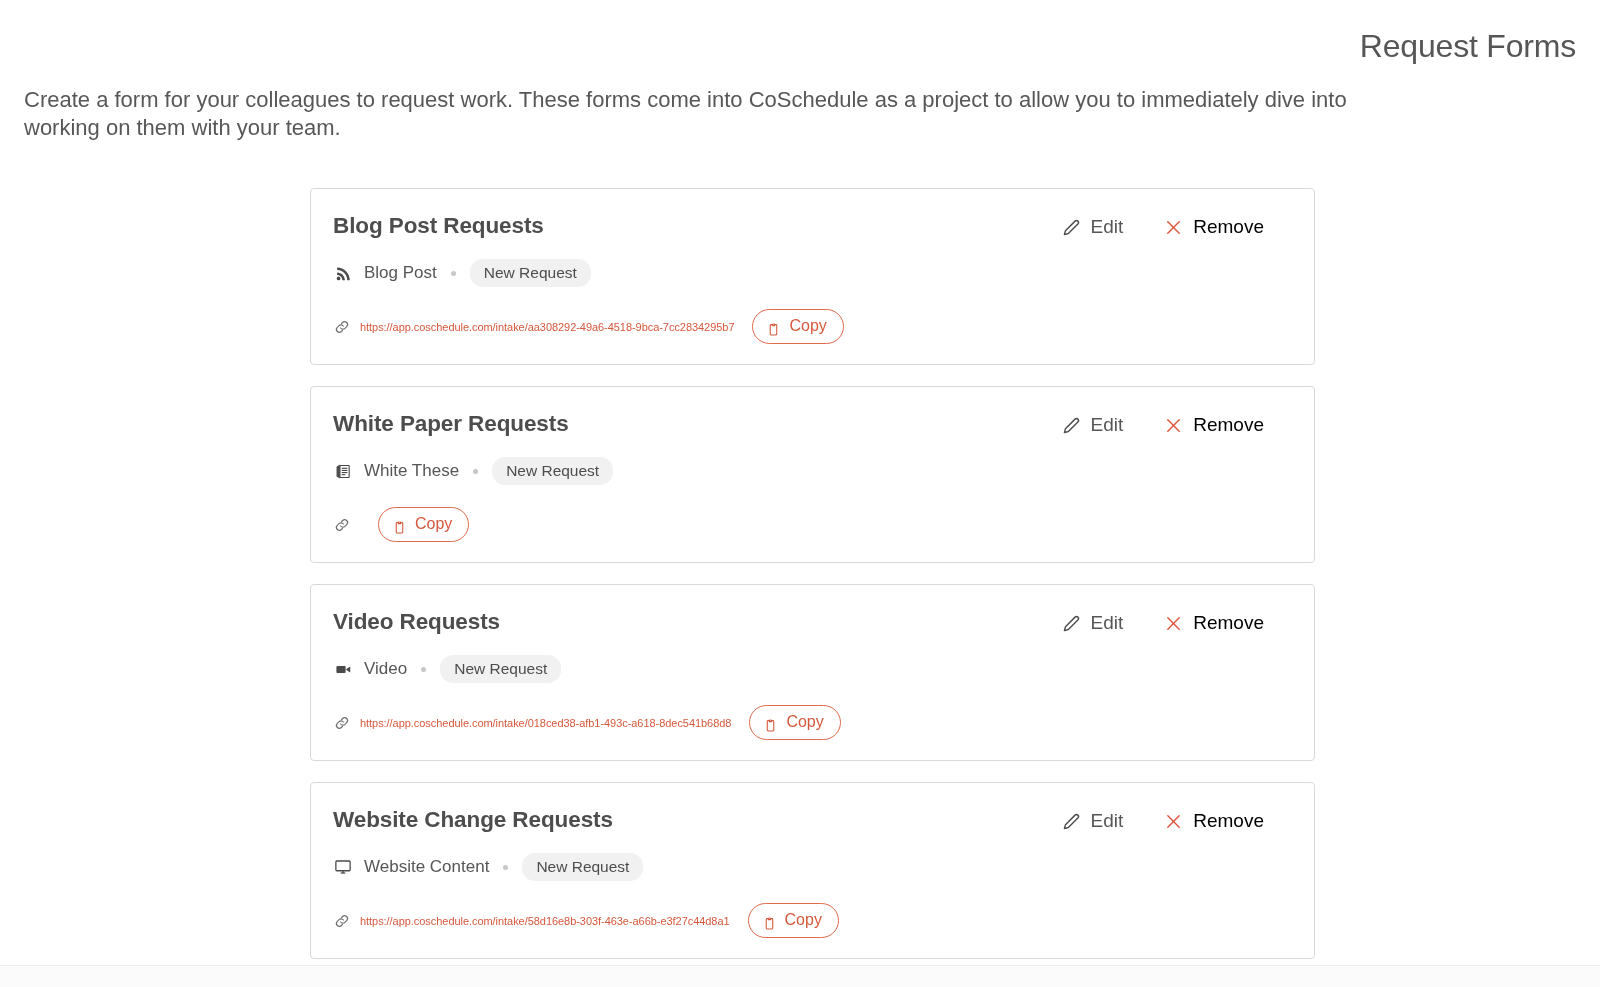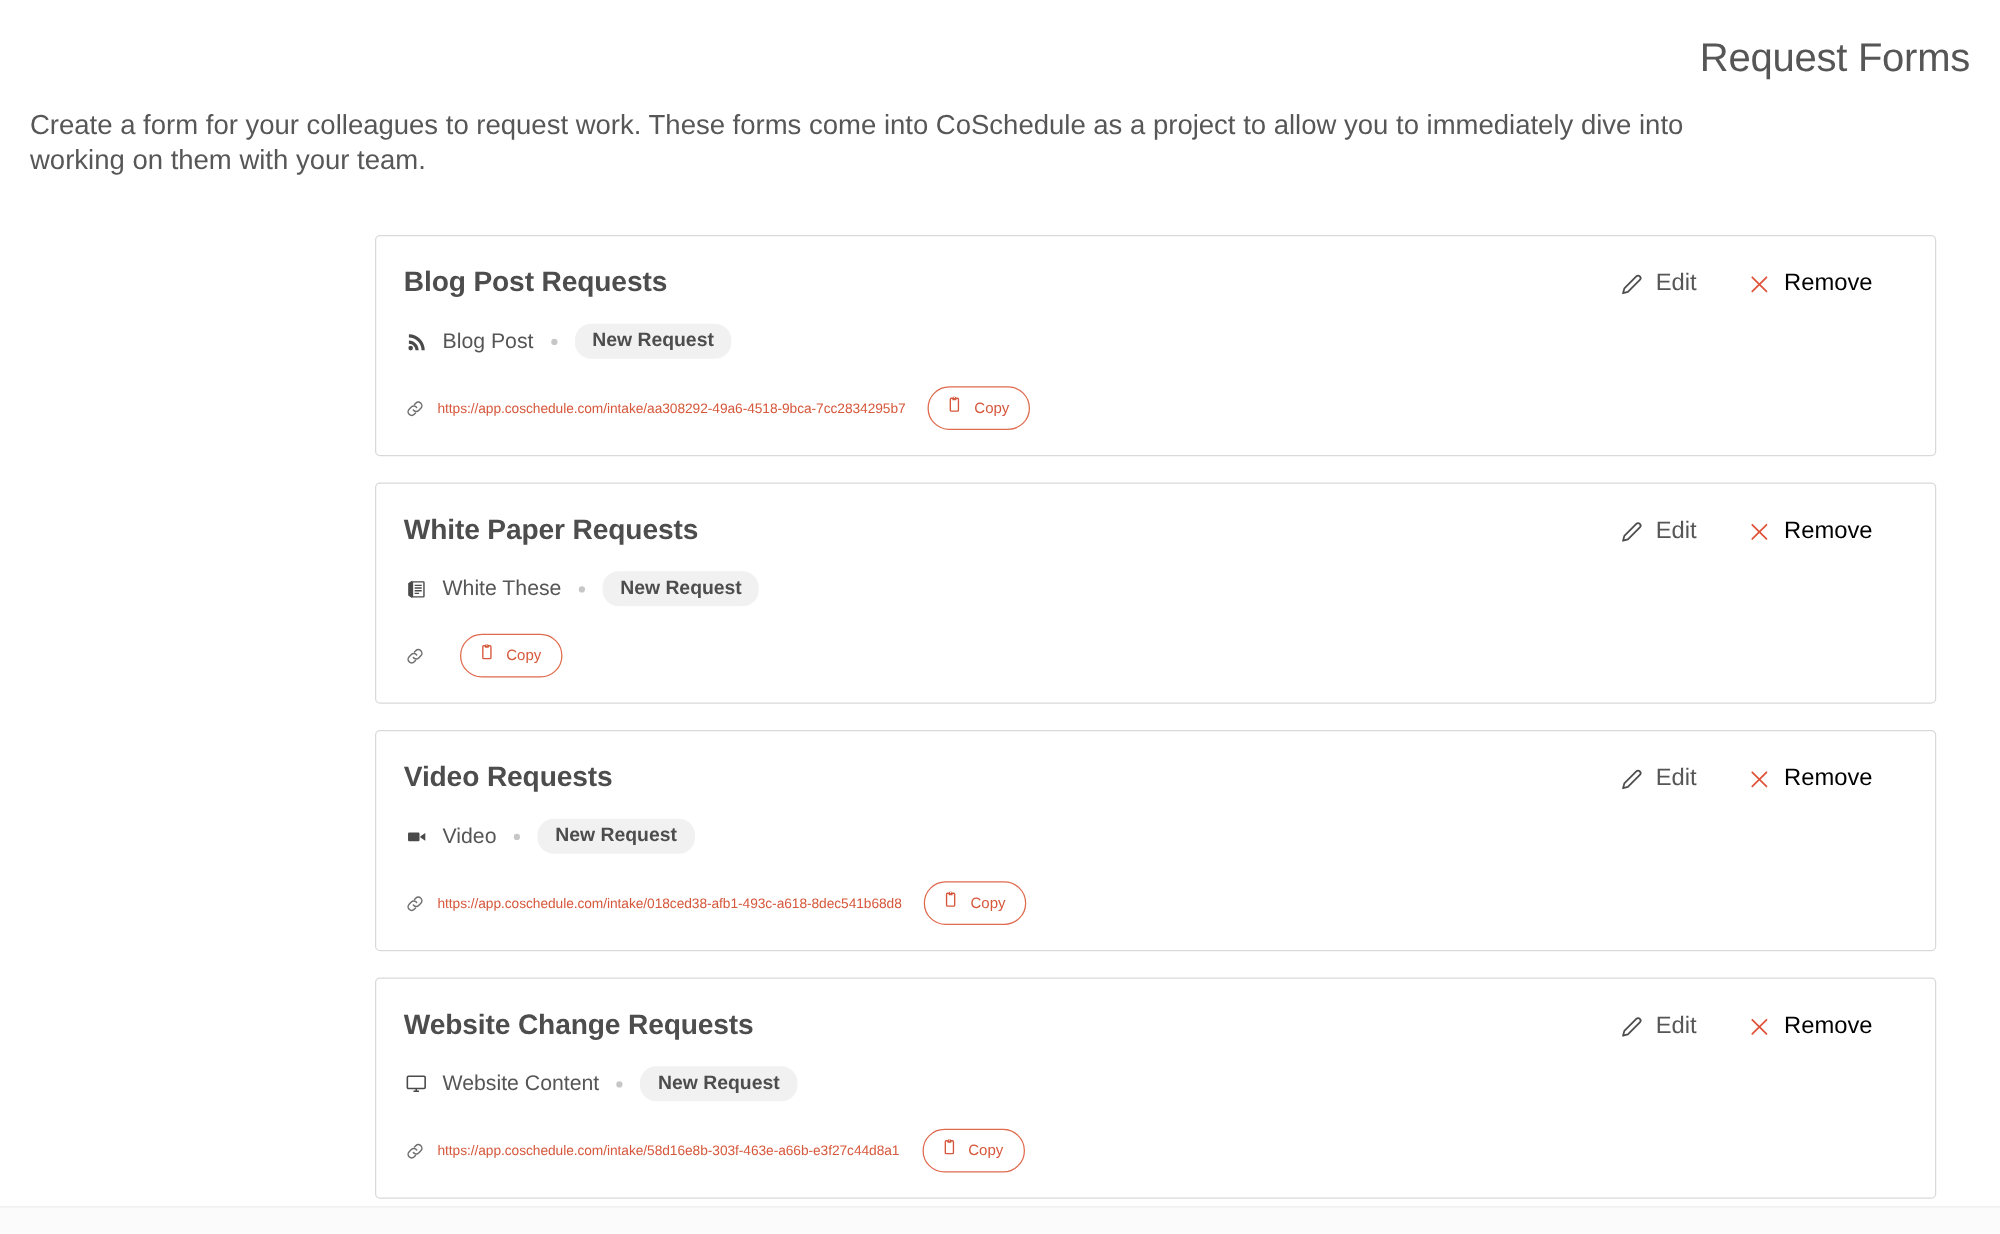--- a/index.html
+++ b/index.html
@@ -39,23 +39,23 @@
     color: #575757;
     line-height: 28px;
     margin: 18px 0 0 0;
     max-width: 1360px;
     font-weight: 400;
   }
 
   
   .forms-list {
     position: absolute;
-    left: 300px;
+    left: 310px;
     top: 188px;
-    width: 1249px;
+    width: 1005px;
   }
 
   .form-card {
     border: 1px solid #d9d9d9;
     border-radius: 4px;
     background: #ffffff;
     padding: 22px 22px 20px 22px;
     margin-bottom: 21px;
     position: relative;
     min-height: 172px;
@@ -127,21 +127,21 @@
     border-radius: 50%;
     background: #c7c7c7;
     margin: 0 14px;
     flex: none;
   }
   .meta-badge {
     display: inline-block;
     background: #f1f1f1;
     color: #4d4d4d;
     font-size: 15.5px;
-    font-weight: 700;
+    font-weight: 400;
     border-radius: 13px;
     padding: 5px 14px 6px 14px;
     line-height: 17px;
   }
 
   
   .card-link-row {
     display: flex;
     align-items: center;
     margin-top: 22px;
@@ -158,27 +158,27 @@
   }
   .form-url {
     font-size: 11px;
     color: #d6583c;
     text-decoration: none;
     white-space: nowrap;
     letter-spacing: -0.05px;
   }
   .copy-btn {
     display: inline-flex;
-    align-items: flex-start;
+    align-items: flex-end;
     gap: 8px;
     border: 1px solid #df6a4d;
     color: #d6583c;
     background: #ffffff;
     border-radius: 18px;
-    font-size: 12px;
+    font-size: 16px;
     padding: 5px 16px 6px 14px;
     margin-left: 18px;
     cursor: pointer;
     font-family: inherit;
     line-height: 22px;
     flex: none;
   }
   .copy-icon { width: 14px; height: 16px; display:inline-flex; align-items:center; }
 
   .bottom-fade {

